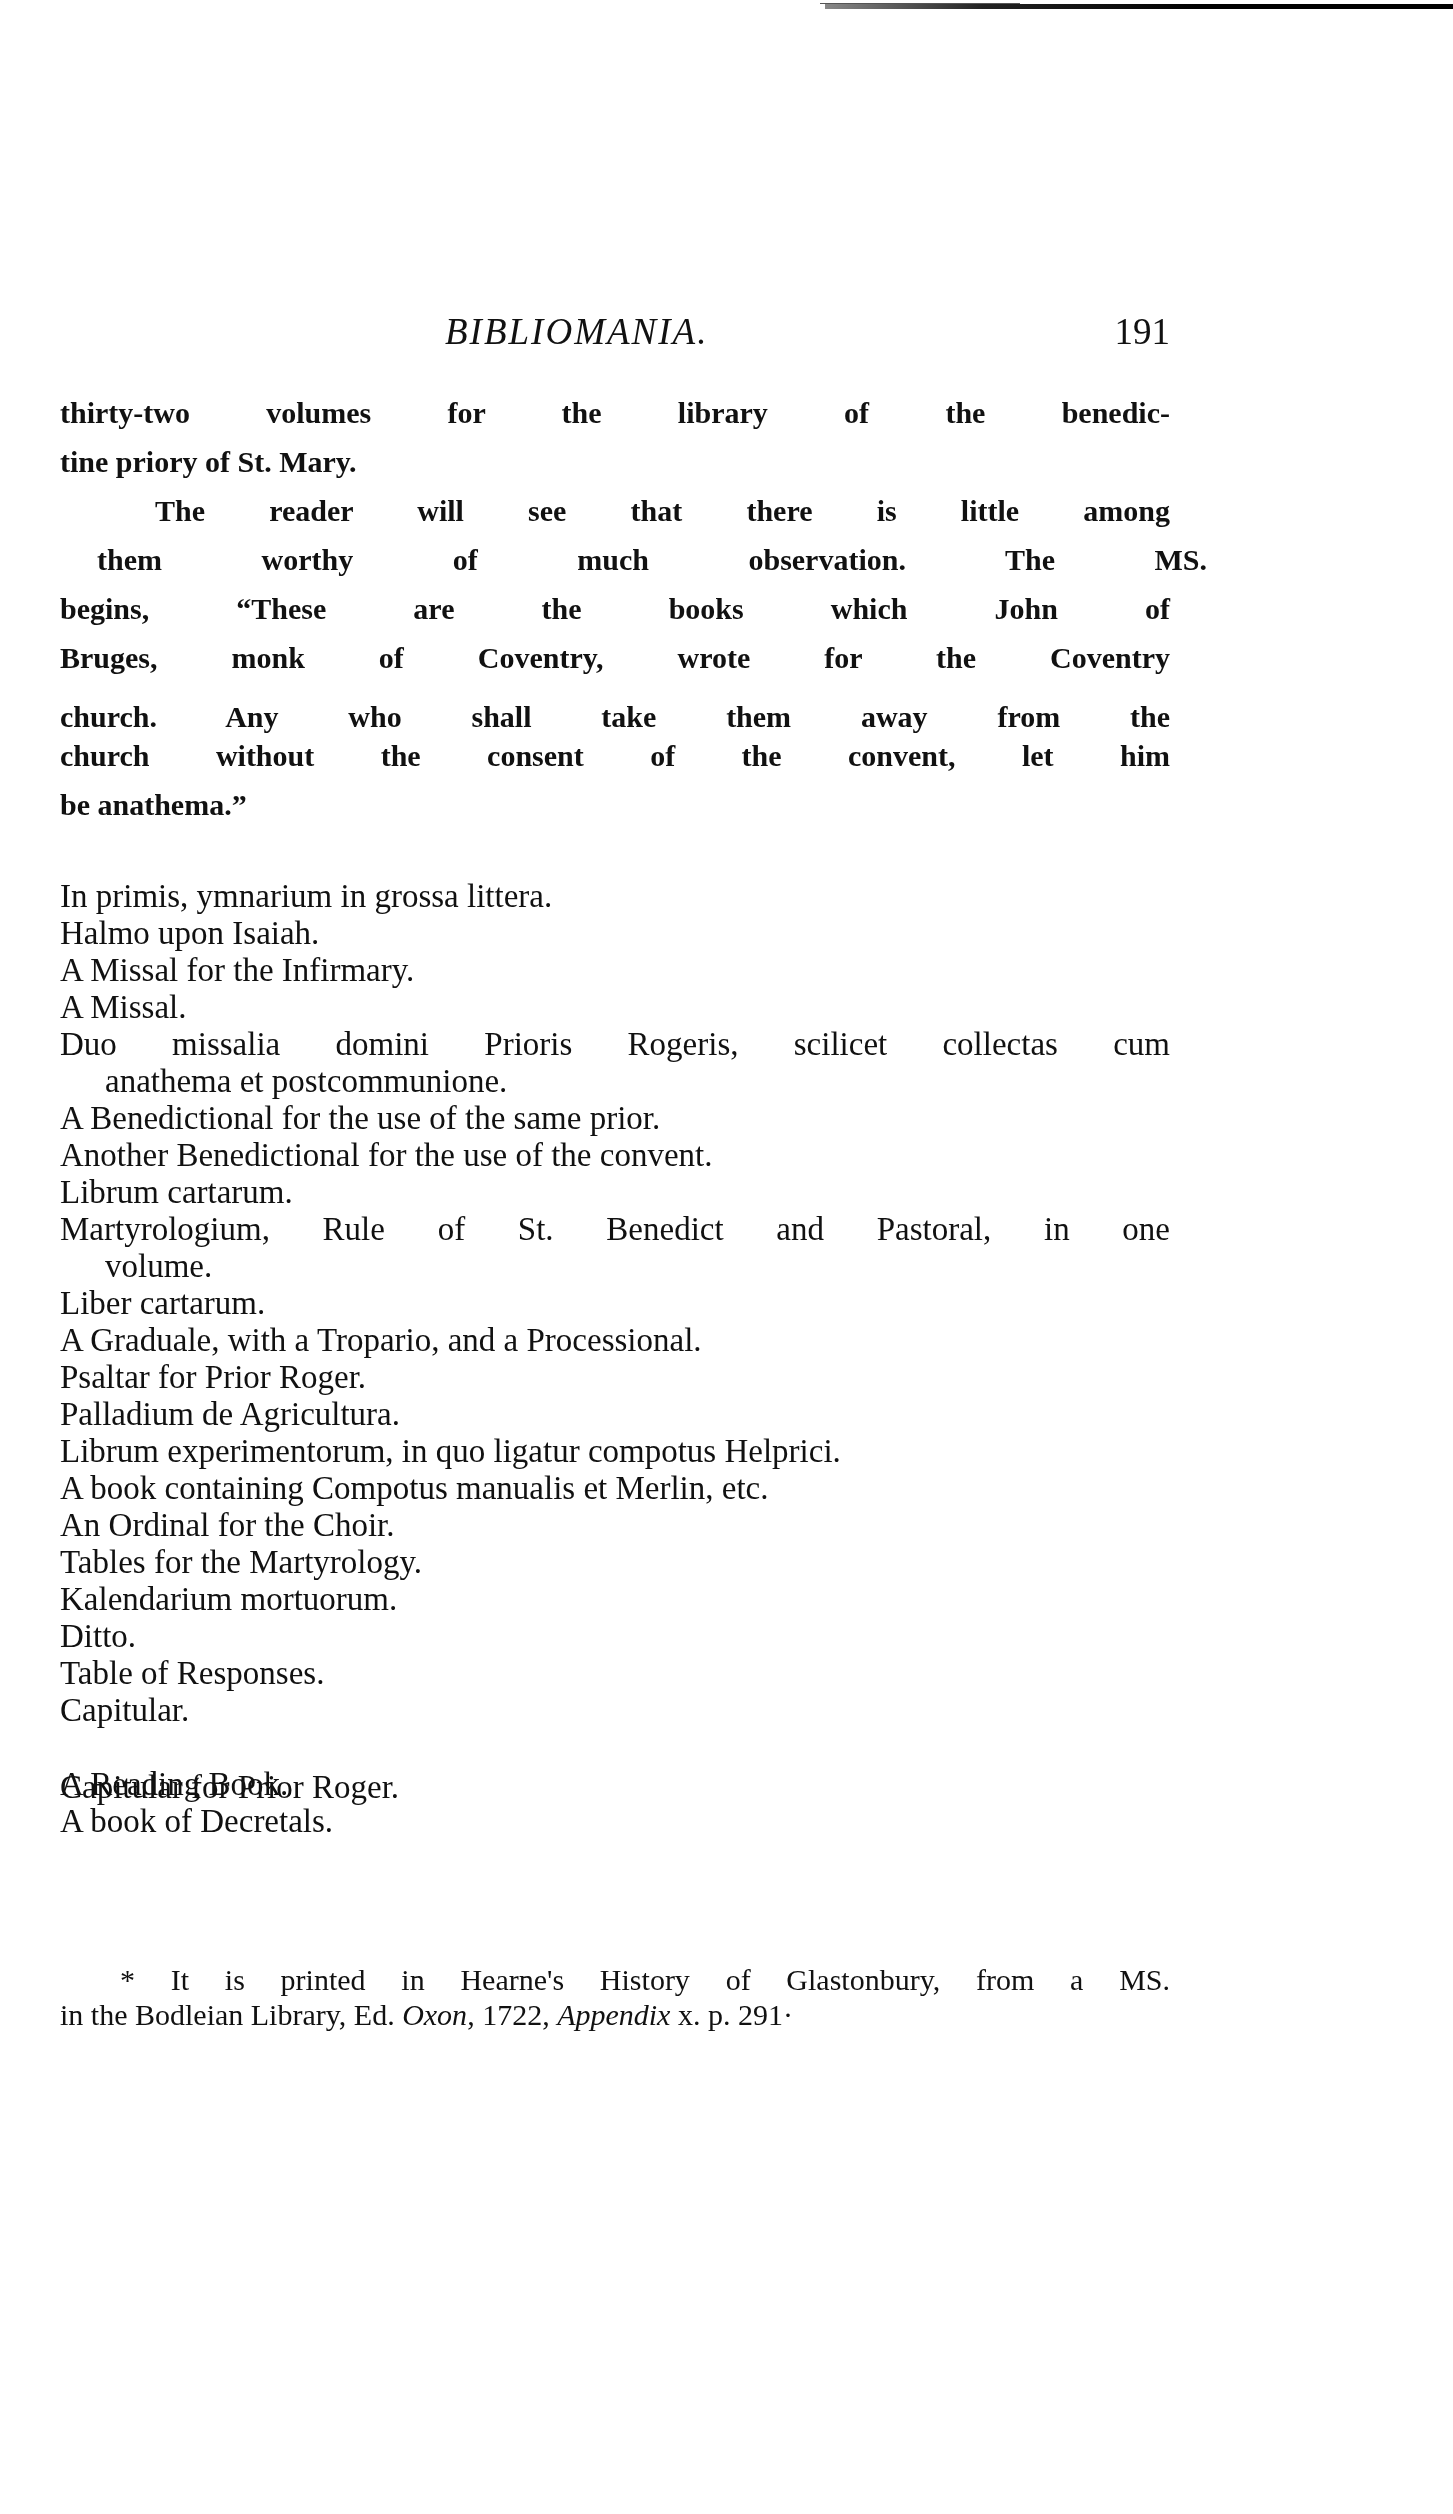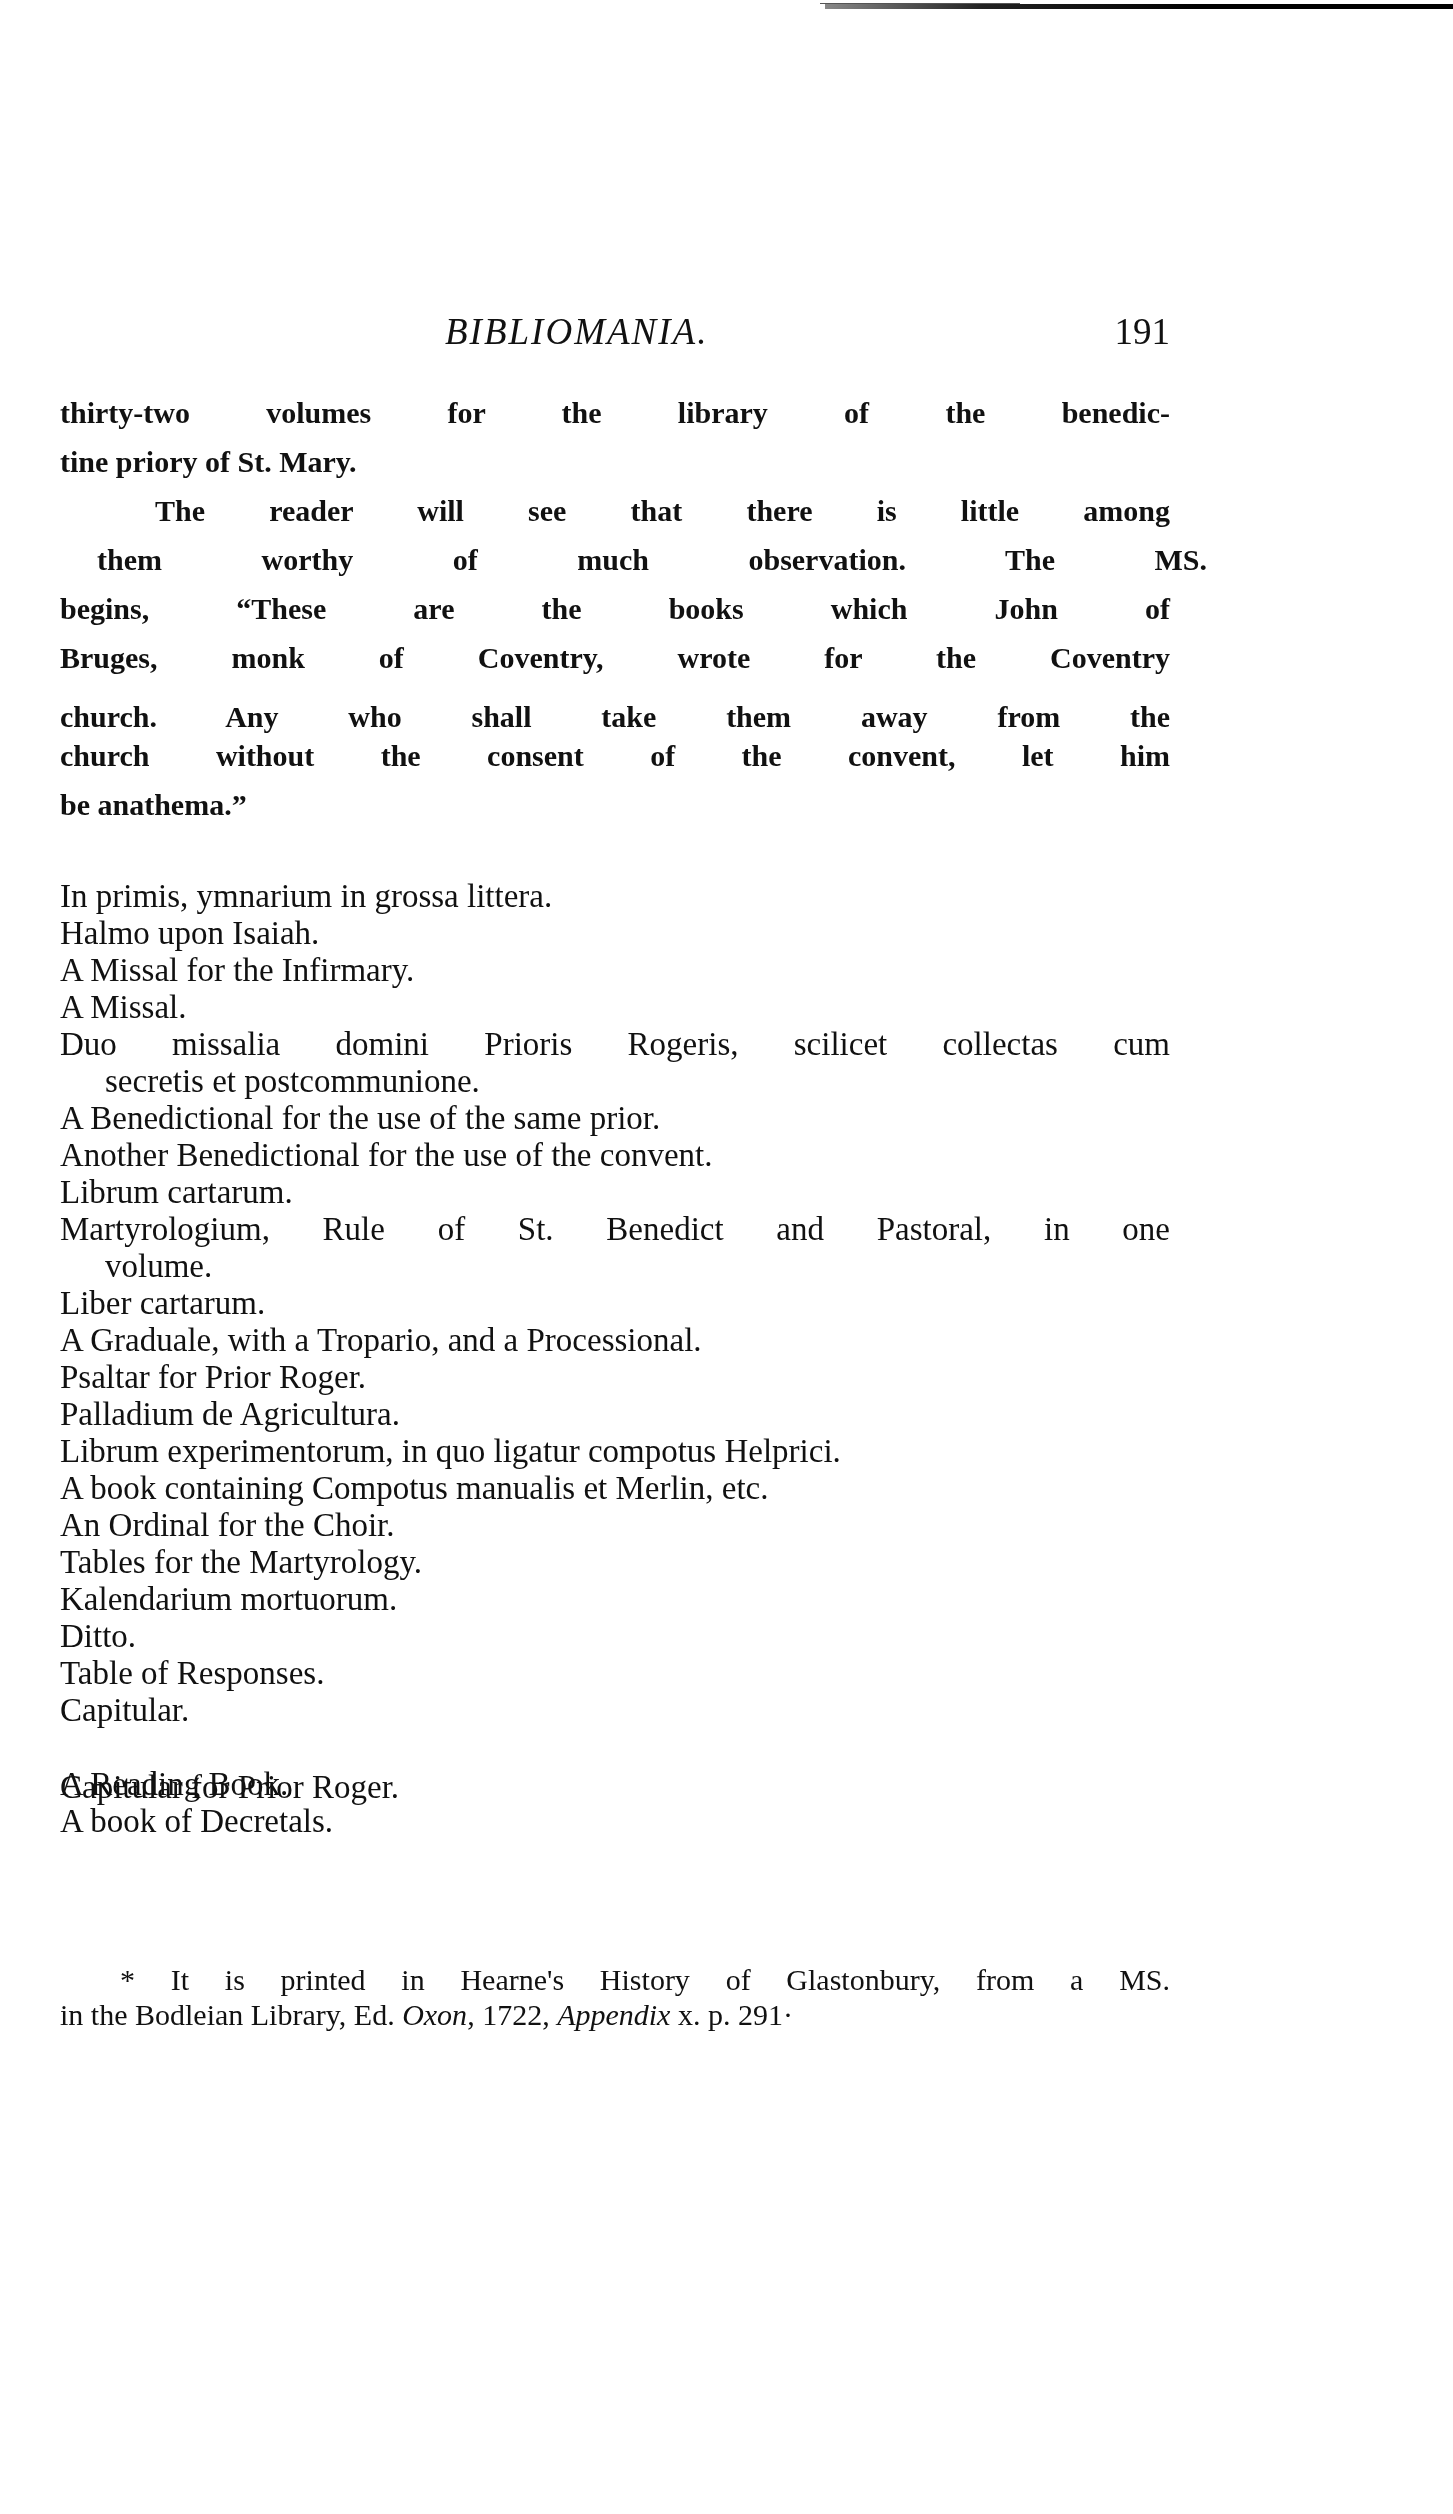--- a/index.html
+++ b/index.html
@@ -110,21 +110,21 @@
   <div class="line body-line justify" style="top:731px;">church without the consent of the convent, let him</div>
   <div class="line body-line" style="top:780px;">be anathema.”</div>
 </div>
 
 <div>
   <div class="line list-line" style="top:878px;">In primis, ymnarium in grossa littera.</div>
   <div class="line list-line" style="top:915px;">Halmo upon Isaiah.</div>
   <div class="line list-line" style="top:952px;">A Missal for the Infirmary.</div>
   <div class="line list-line" style="top:989px;">A Missal.</div>
   <div class="line list-line justify" style="top:1026px;">Duo missalia domini Prioris Rogeris, scilicet collectas cum</div>
-  <div class="line list-line list-cont" style="top:1063px;">secretis et postcommunione.</div>
+  <div class="line list-line list-cont" style="top:1063px;">anathema et postcommunione.</div>
   <div class="line list-line" style="top:1100px;">A Benedictional for the use of the same prior.</div>
   <div class="line list-line" style="top:1137px;">Another Benedictional for the use of the convent.</div>
   <div class="line list-line" style="top:1174px;">Librum cartarum.</div>
   <div class="line list-line justify" style="top:1211px;">Martyrologium, Rule of St. Benedict and Pastoral, in one</div>
   <div class="line list-line list-cont" style="top:1248px;">volume.</div>
   <div class="line list-line" style="top:1285px;">Liber cartarum.</div>
   <div class="line list-line" style="top:1322px;">A Graduale, with a Tropario, and a Processional.</div>
   <div class="line list-line" style="top:1359px;">Psaltar for Prior Roger.</div>
   <div class="line list-line" style="top:1396px;">Palladium de Agricultura.</div>
   <div class="line list-line" style="top:1433px;">Librum experimentorum, in quo ligatur compotus Helprici.</div>

